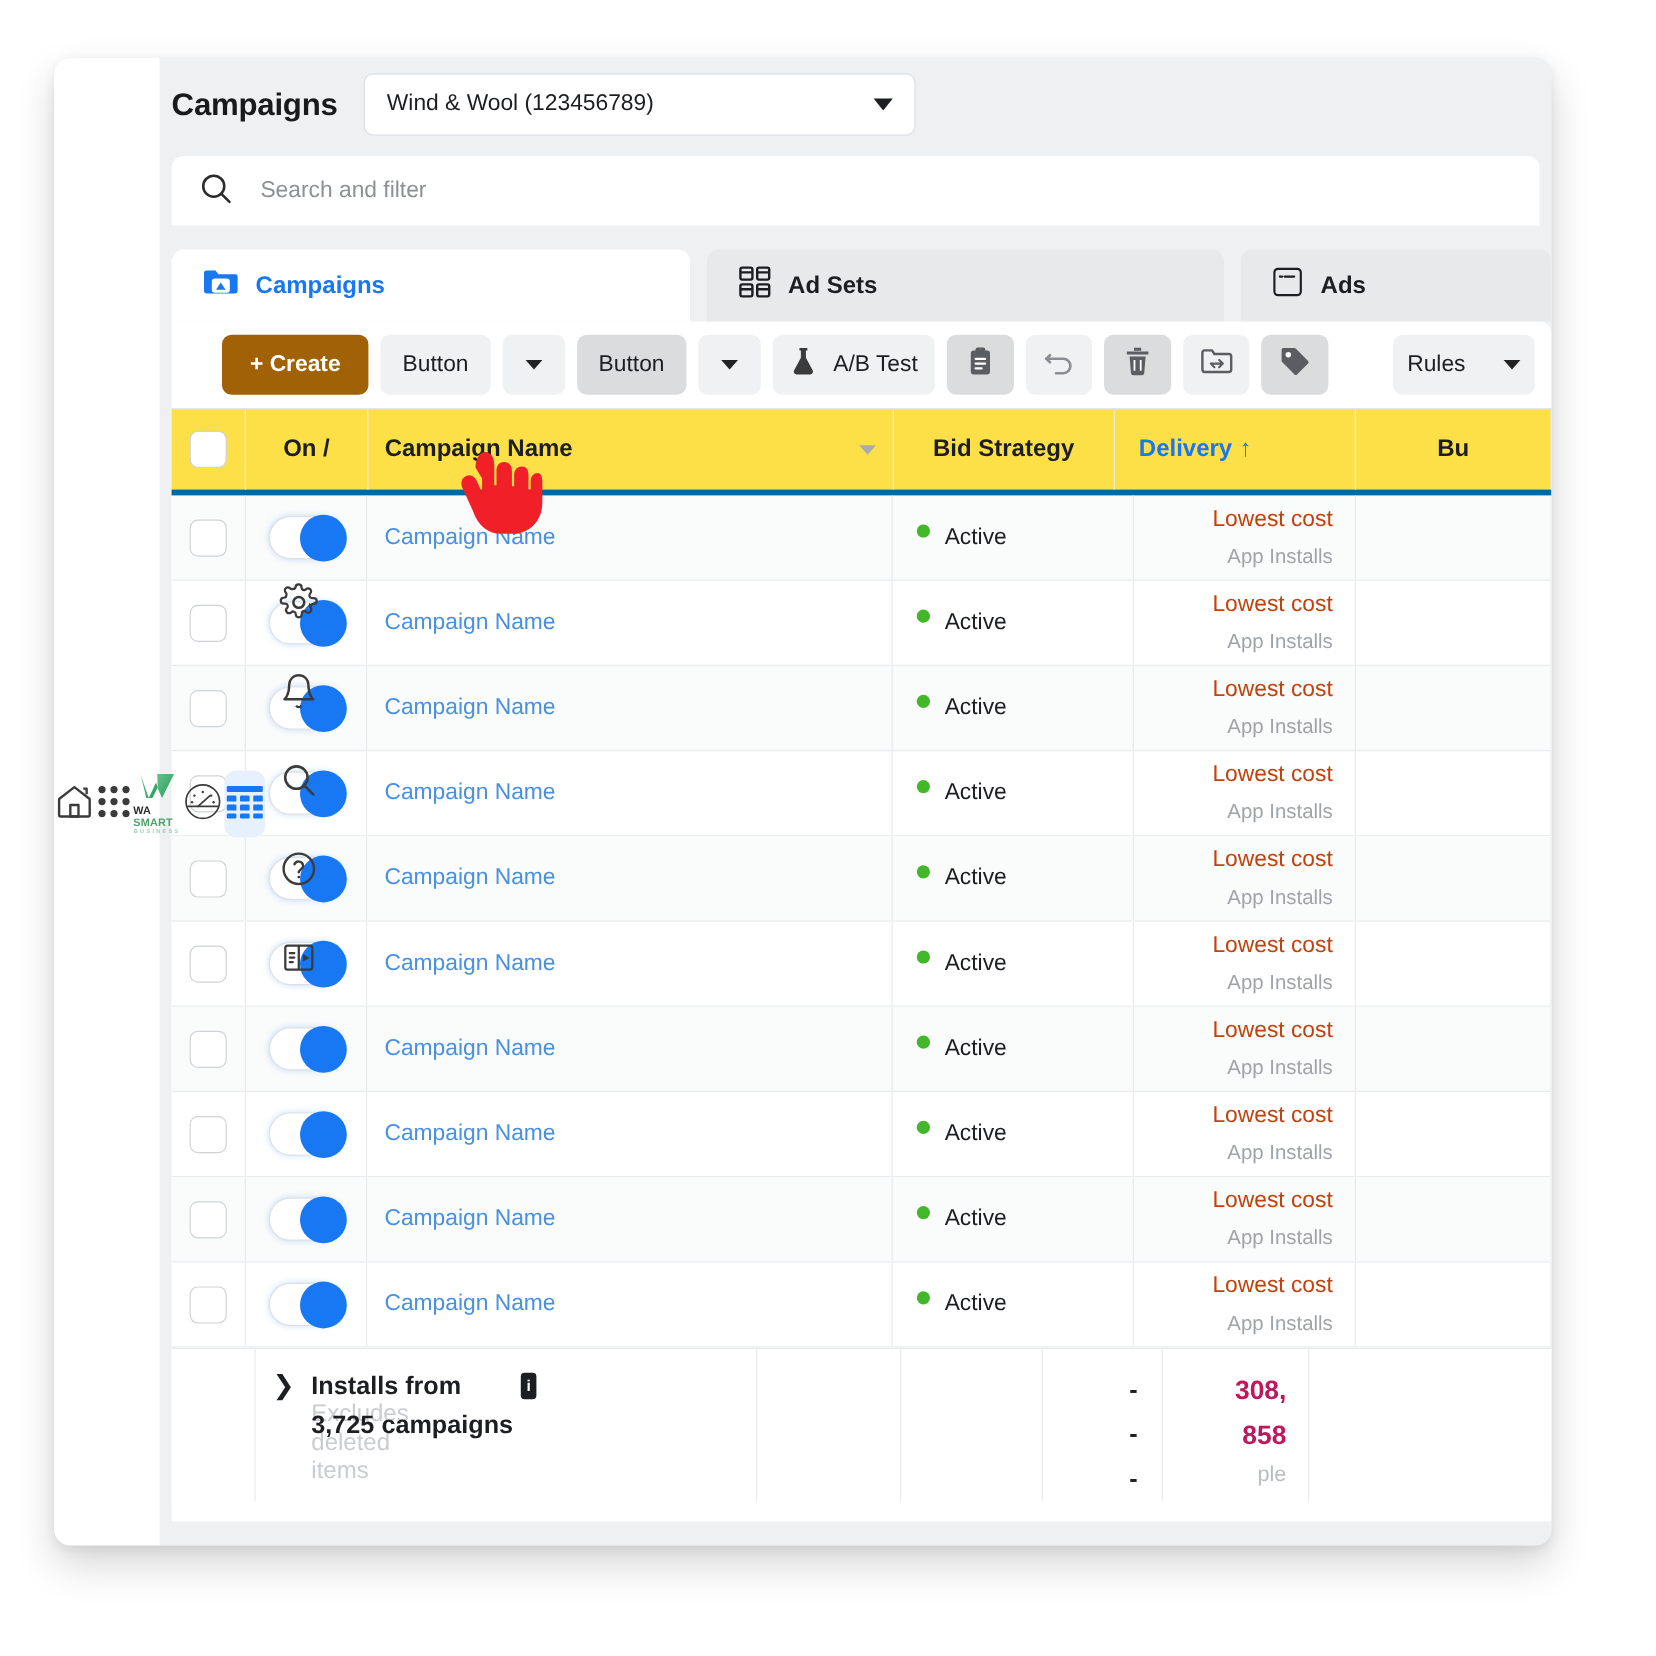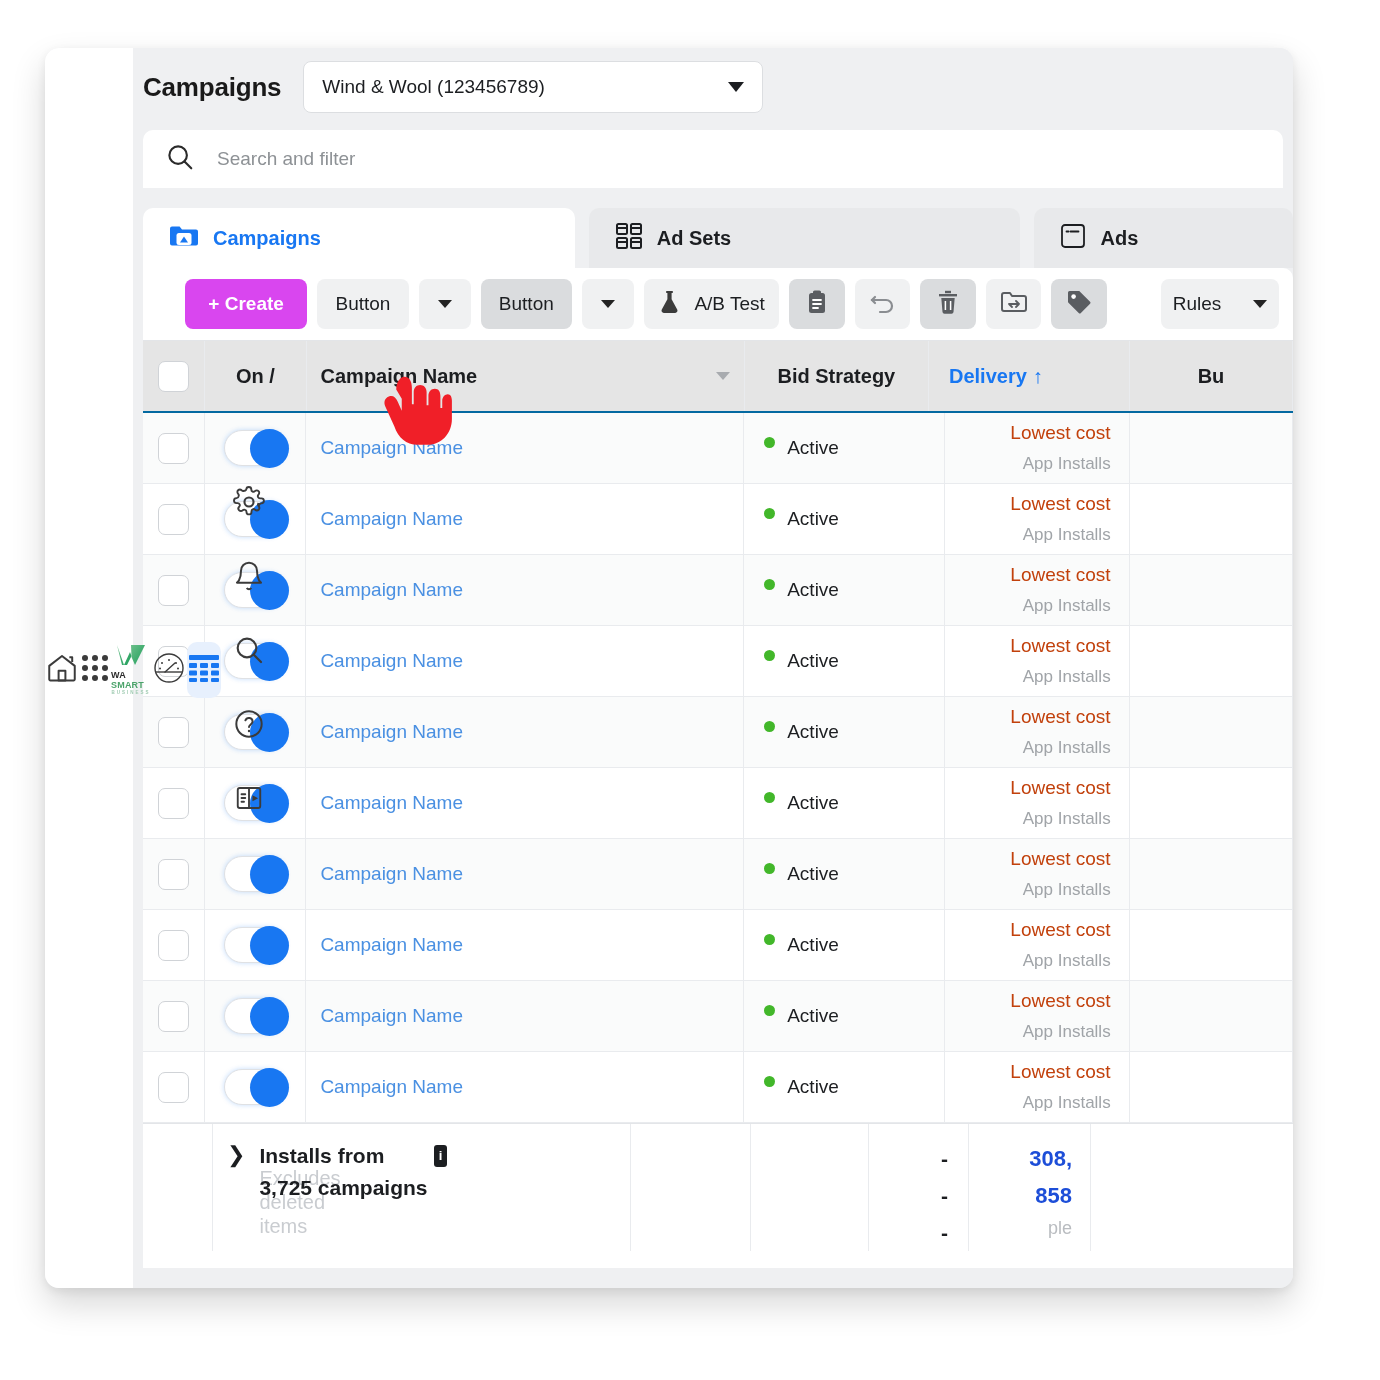--- a/index.html
+++ b/index.html
@@ -164,42 +164,42 @@
     border-radius: 8px;
     display: flex; align-items: center; justify-content: center;
     font-size: 19px; color: #1c1e21;
     background: #f0f1f2;
     cursor: pointer;
     padding: 0 18px;
     border: none;
     font-family: inherit;
   }
   .btn.create {
-    background: #d946ef; color: #ffffff; font-weight: bold;
+    background: #a16207; color: #ffffff; font-weight: bold;
     width: 132px; padding: 0; margin-left: 28px;
   }
   .btn.plain { width: 96px; }
   .btn.plain.alt { background: #dadcde; }
   .btn.caretbtn { width: 56px; padding: 0; }
   .btn.icon { width: 60px; padding: 0; }
   .btn.icon.alt { background: #dadcde; }
   .btn.ab { width: 144px; gap: 12px; padding: 0 14px; }
   .btn.rules { width: 118px; gap: 32px; margin-left: 44px; padding: 0 16px; }
 
   
   #table { width: 100%; border-top: 1px solid #e3e5e8; }
   .row {
     display: flex;
     border-bottom: 1px solid #e9ebee;
     min-height: 71px;
   }
   .row.head {
     min-height: 72px;
-    background: #e5e5e5;
-    border-bottom: 2px solid #0369a1;
+    background: #fde047;
+    border-bottom: 5px solid #0369a1;
   }
   .row.odd { background: #fafbfb; }
   .cell {
     display: flex; align-items: center;
     border-right: 1px solid #e9ebee;
     padding: 0 14px;
     font-size: 19px; color: #1c1e21;
   }
   .c-check { width: 70px; justify-content: center; padding: 0; }
   .c-toggle { width: 114px; justify-content: center; padding: 0; }
@@ -273,21 +273,21 @@
     margin-left: 44px;
     vertical-align: 3px;
   }
   .sum-dashes {
     display: flex; flex-direction: column; align-items: flex-end;
     font-size: 21px; font-weight: bold; color: #1c1e21; line-height: 37px;
   }
   .sum-num {
     display: flex; flex-direction: column; align-items: flex-end;
   }
-  .sum-num .n { font-size: 22px; font-weight: bold; color: #1d4ed8; line-height: 37px; }
+  .sum-num .n { font-size: 22px; font-weight: bold; color: #be185d; line-height: 37px; }
   .sum-num .s { font-size: 18px; color: #b9bcc0; line-height: 28px; }
 
   
   #cursor {
     position: absolute;
     left: 249px; top: 322px;
     width: 82px; height: 92px;
     pointer-events: none;
     z-index: 40;
   }

